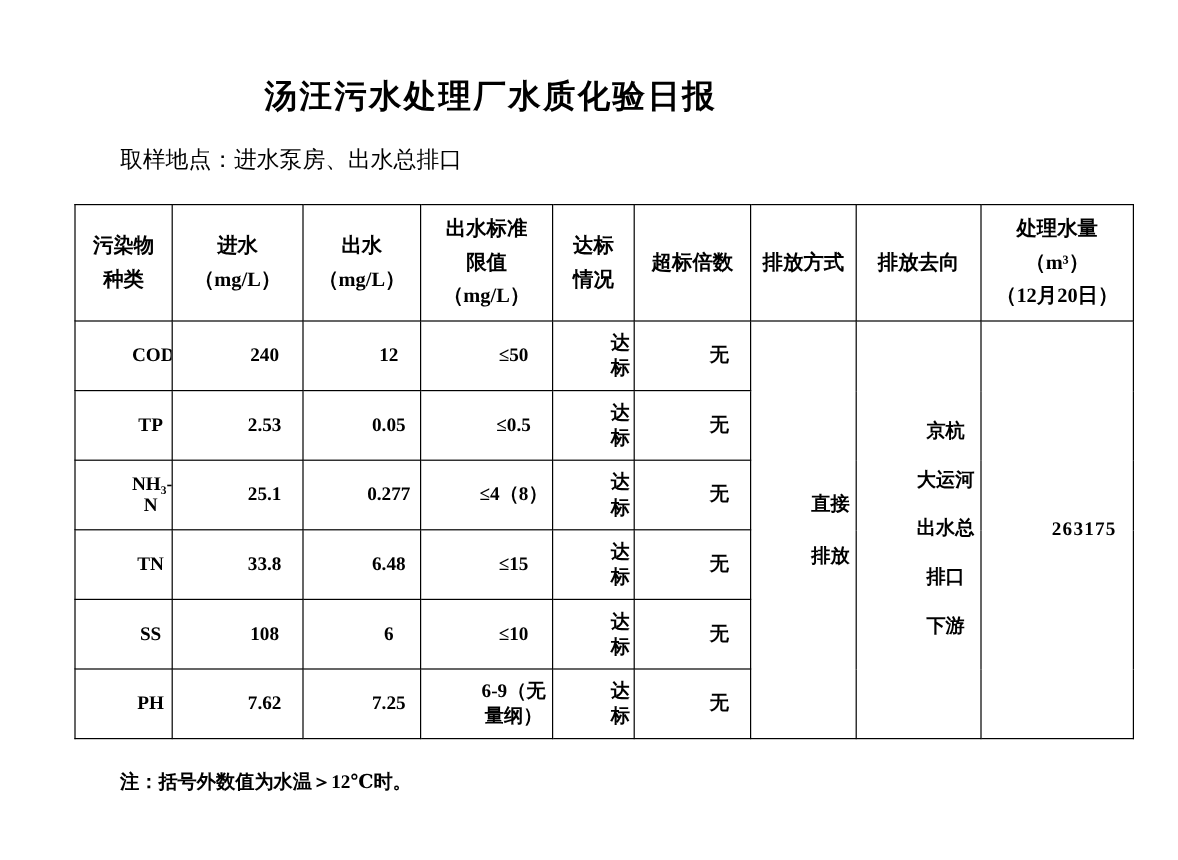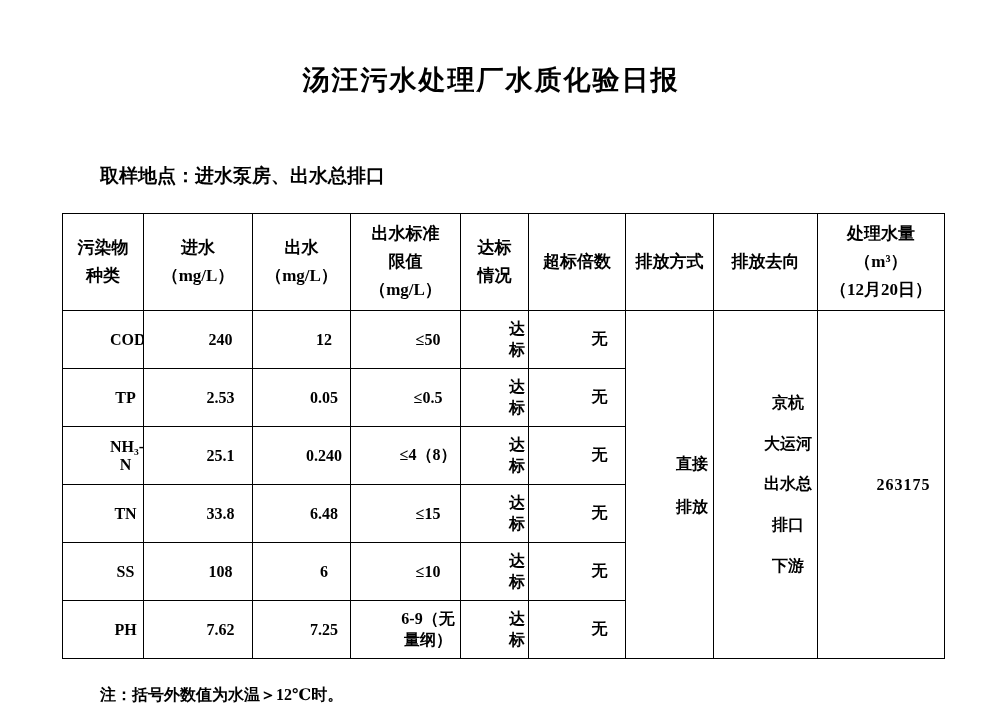--- a/index.html
+++ b/index.html
@@ -6,43 +6,43 @@
     margin: 0;
     padding: 0;
     background: #ffffff;
     width: 982px;
     height: 717px;
     overflow: hidden;
     font-family: "Liberation Serif", "DejaVu Serif", serif;
     color: #000000;
   }
   .page {
-    width: 982px;
+    width: 818px;
     height: 717px;
     background: #ffffff;
     position: relative;
     border-radius: 28px;
   }
   .doc-title {
     margin: 0;
     padding-top: 64px;
     text-align: center;
     font-size: 27px;
     font-weight: bold;
     letter-spacing: 2px;
     line-height: 1.2;
   }
   .meta-row {
     display: flex;
     justify-content: space-between;
     align-items: flex-end;
     padding: 0 72px 0 100px;
-    margin-top: 67px;
+    margin-top: 24px;
     font-size: 19px;
-    font-weight: bold;
+    font-weight: normal;
   }
   table.report {
     border-collapse: collapse;
     table-layout: fixed;
     margin: 24px 0 0 62px;
     width: 882px;
   }
   table.report th,
   table.report td {
     border: 1px solid #000000;
@@ -138,21 +138,21 @@
         <td class="cell-pollutant">TP</td>
         <td>2.53</td>
         <td>0.05</td>
         <td class="cell-limit">≤0.5</td>
         <td>达标</td>
         <td>无</td>
       </tr>
       <tr>
         <td class="cell-pollutant">NH₃-N</td>
         <td>25.1</td>
-        <td>0.240</td>
+        <td>0.277</td>
         <td class="cell-limit">≤4（8）</td>
         <td>达标</td>
         <td>无</td>
       </tr>
       <tr>
         <td class="cell-pollutant">TN</td>
         <td>33.8</td>
         <td>6.48</td>
         <td class="cell-limit">≤15</td>
         <td>达标</td>

